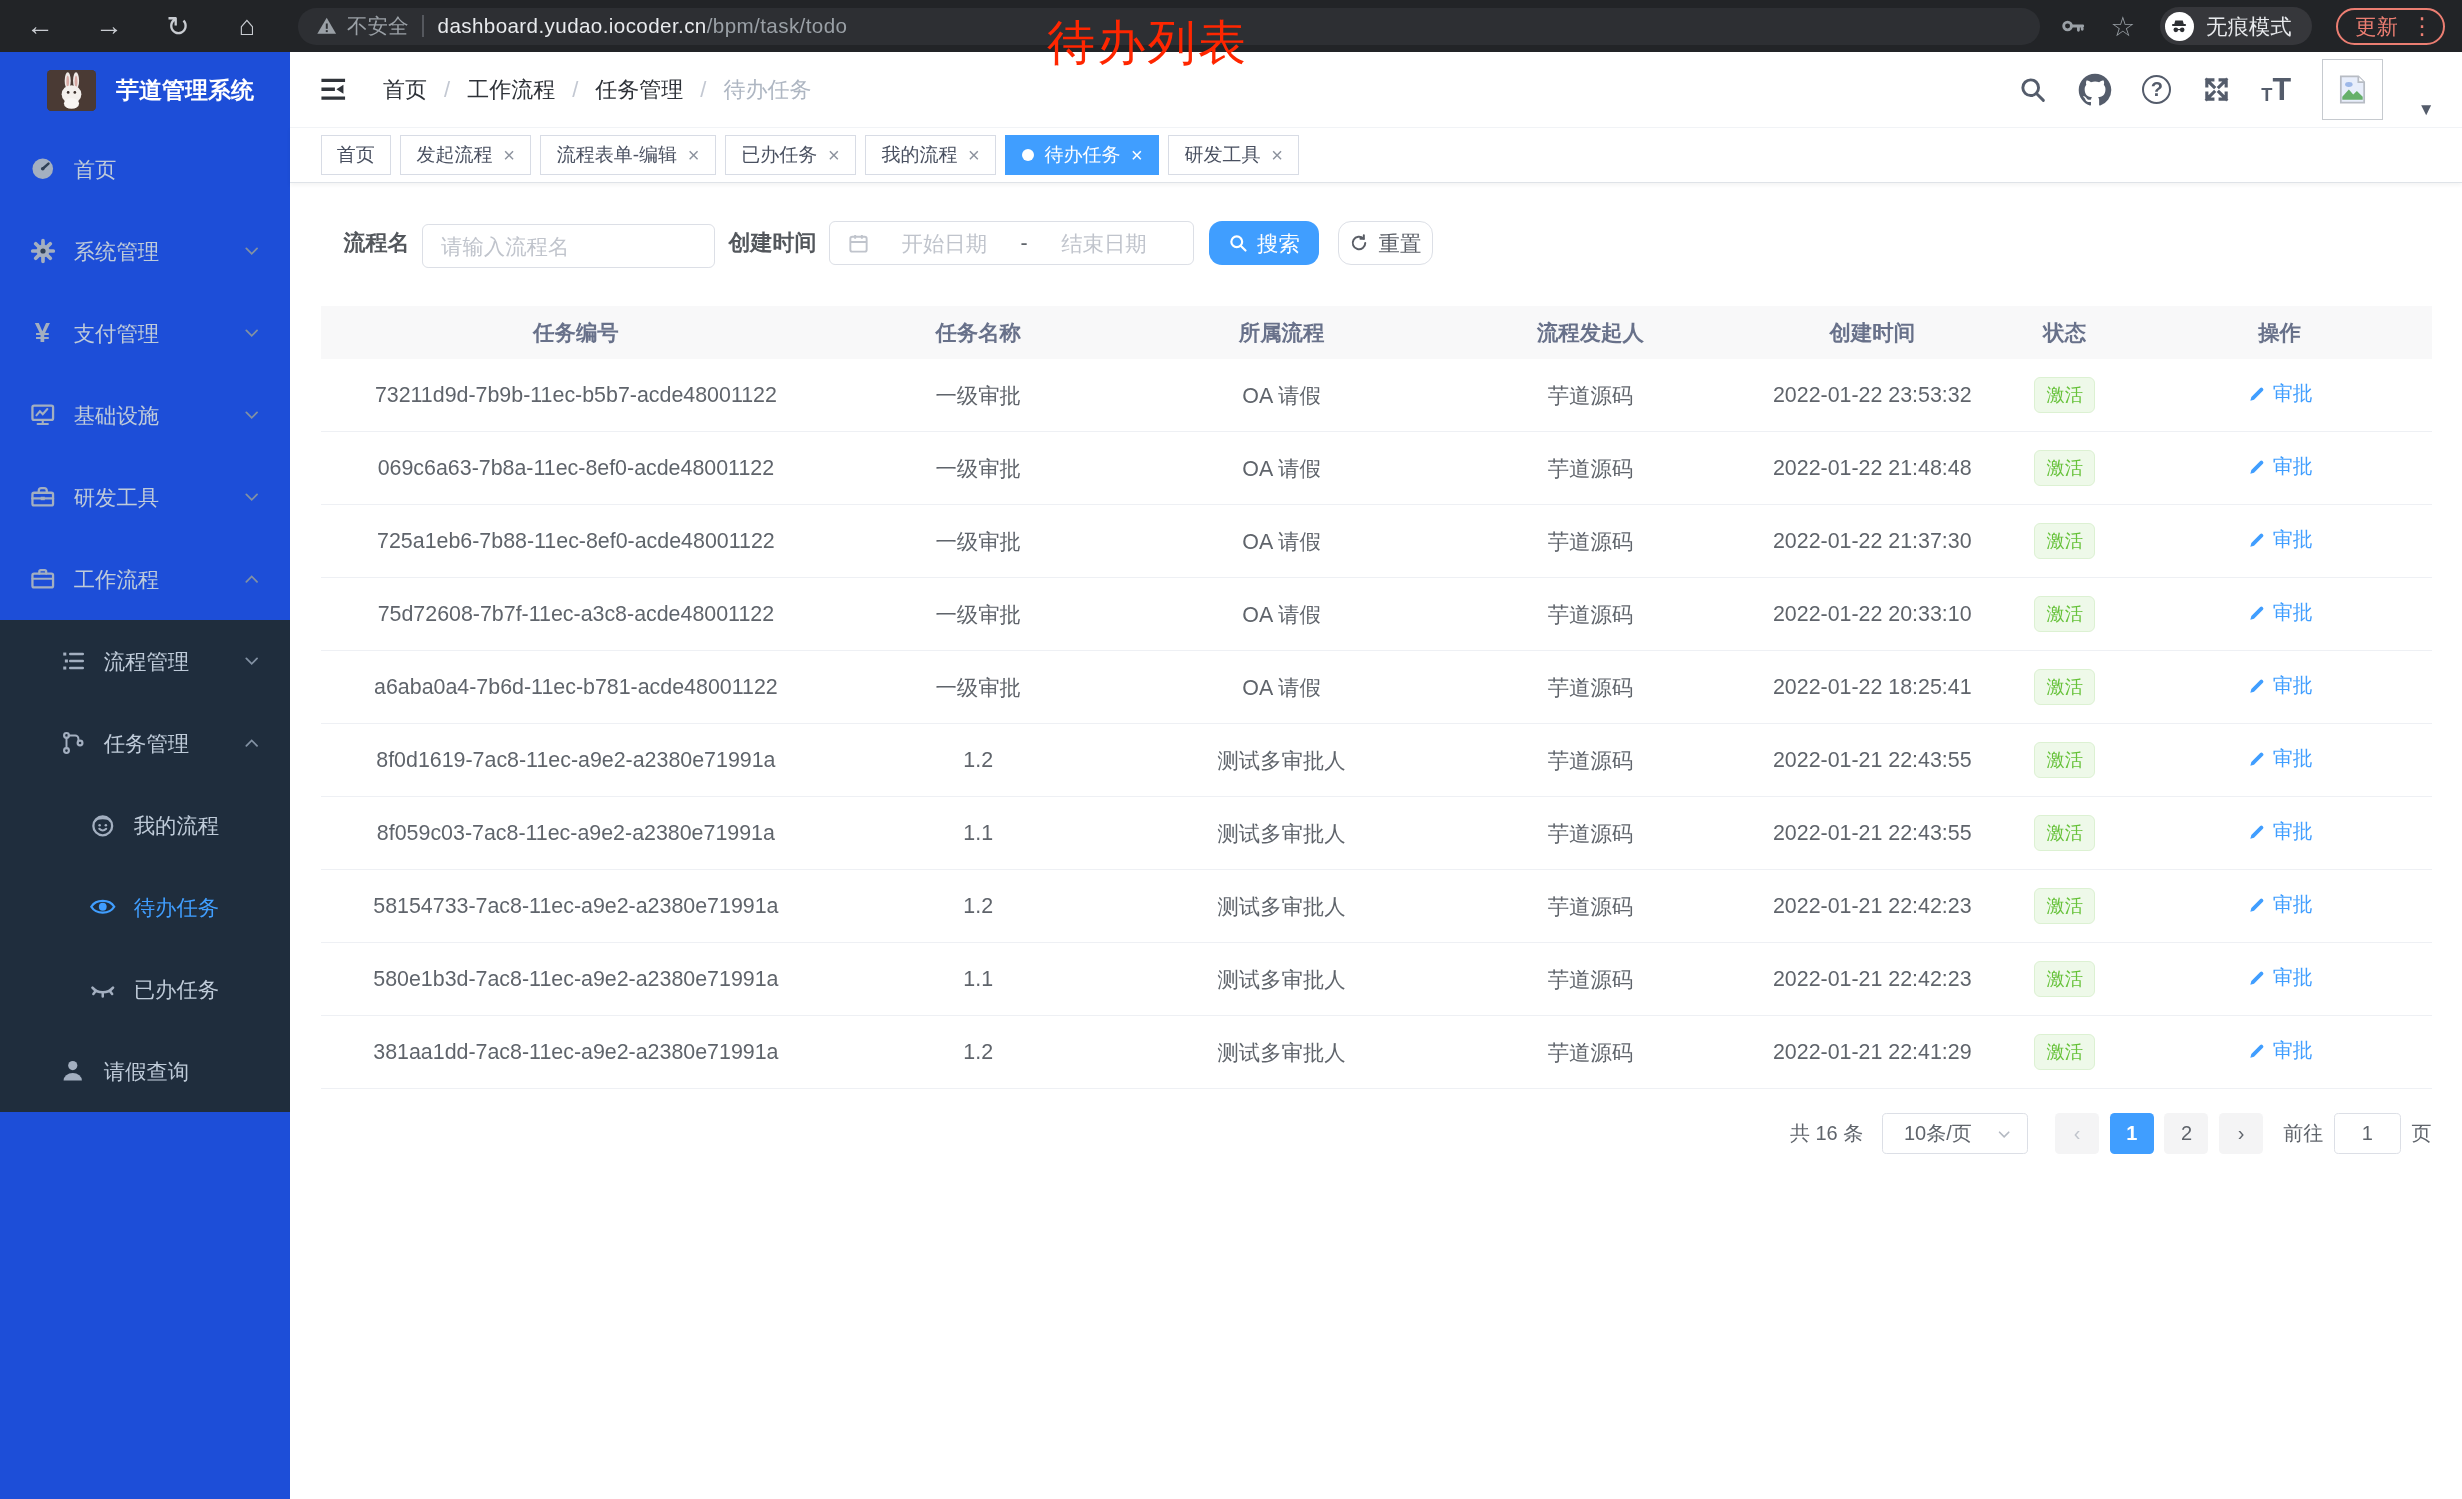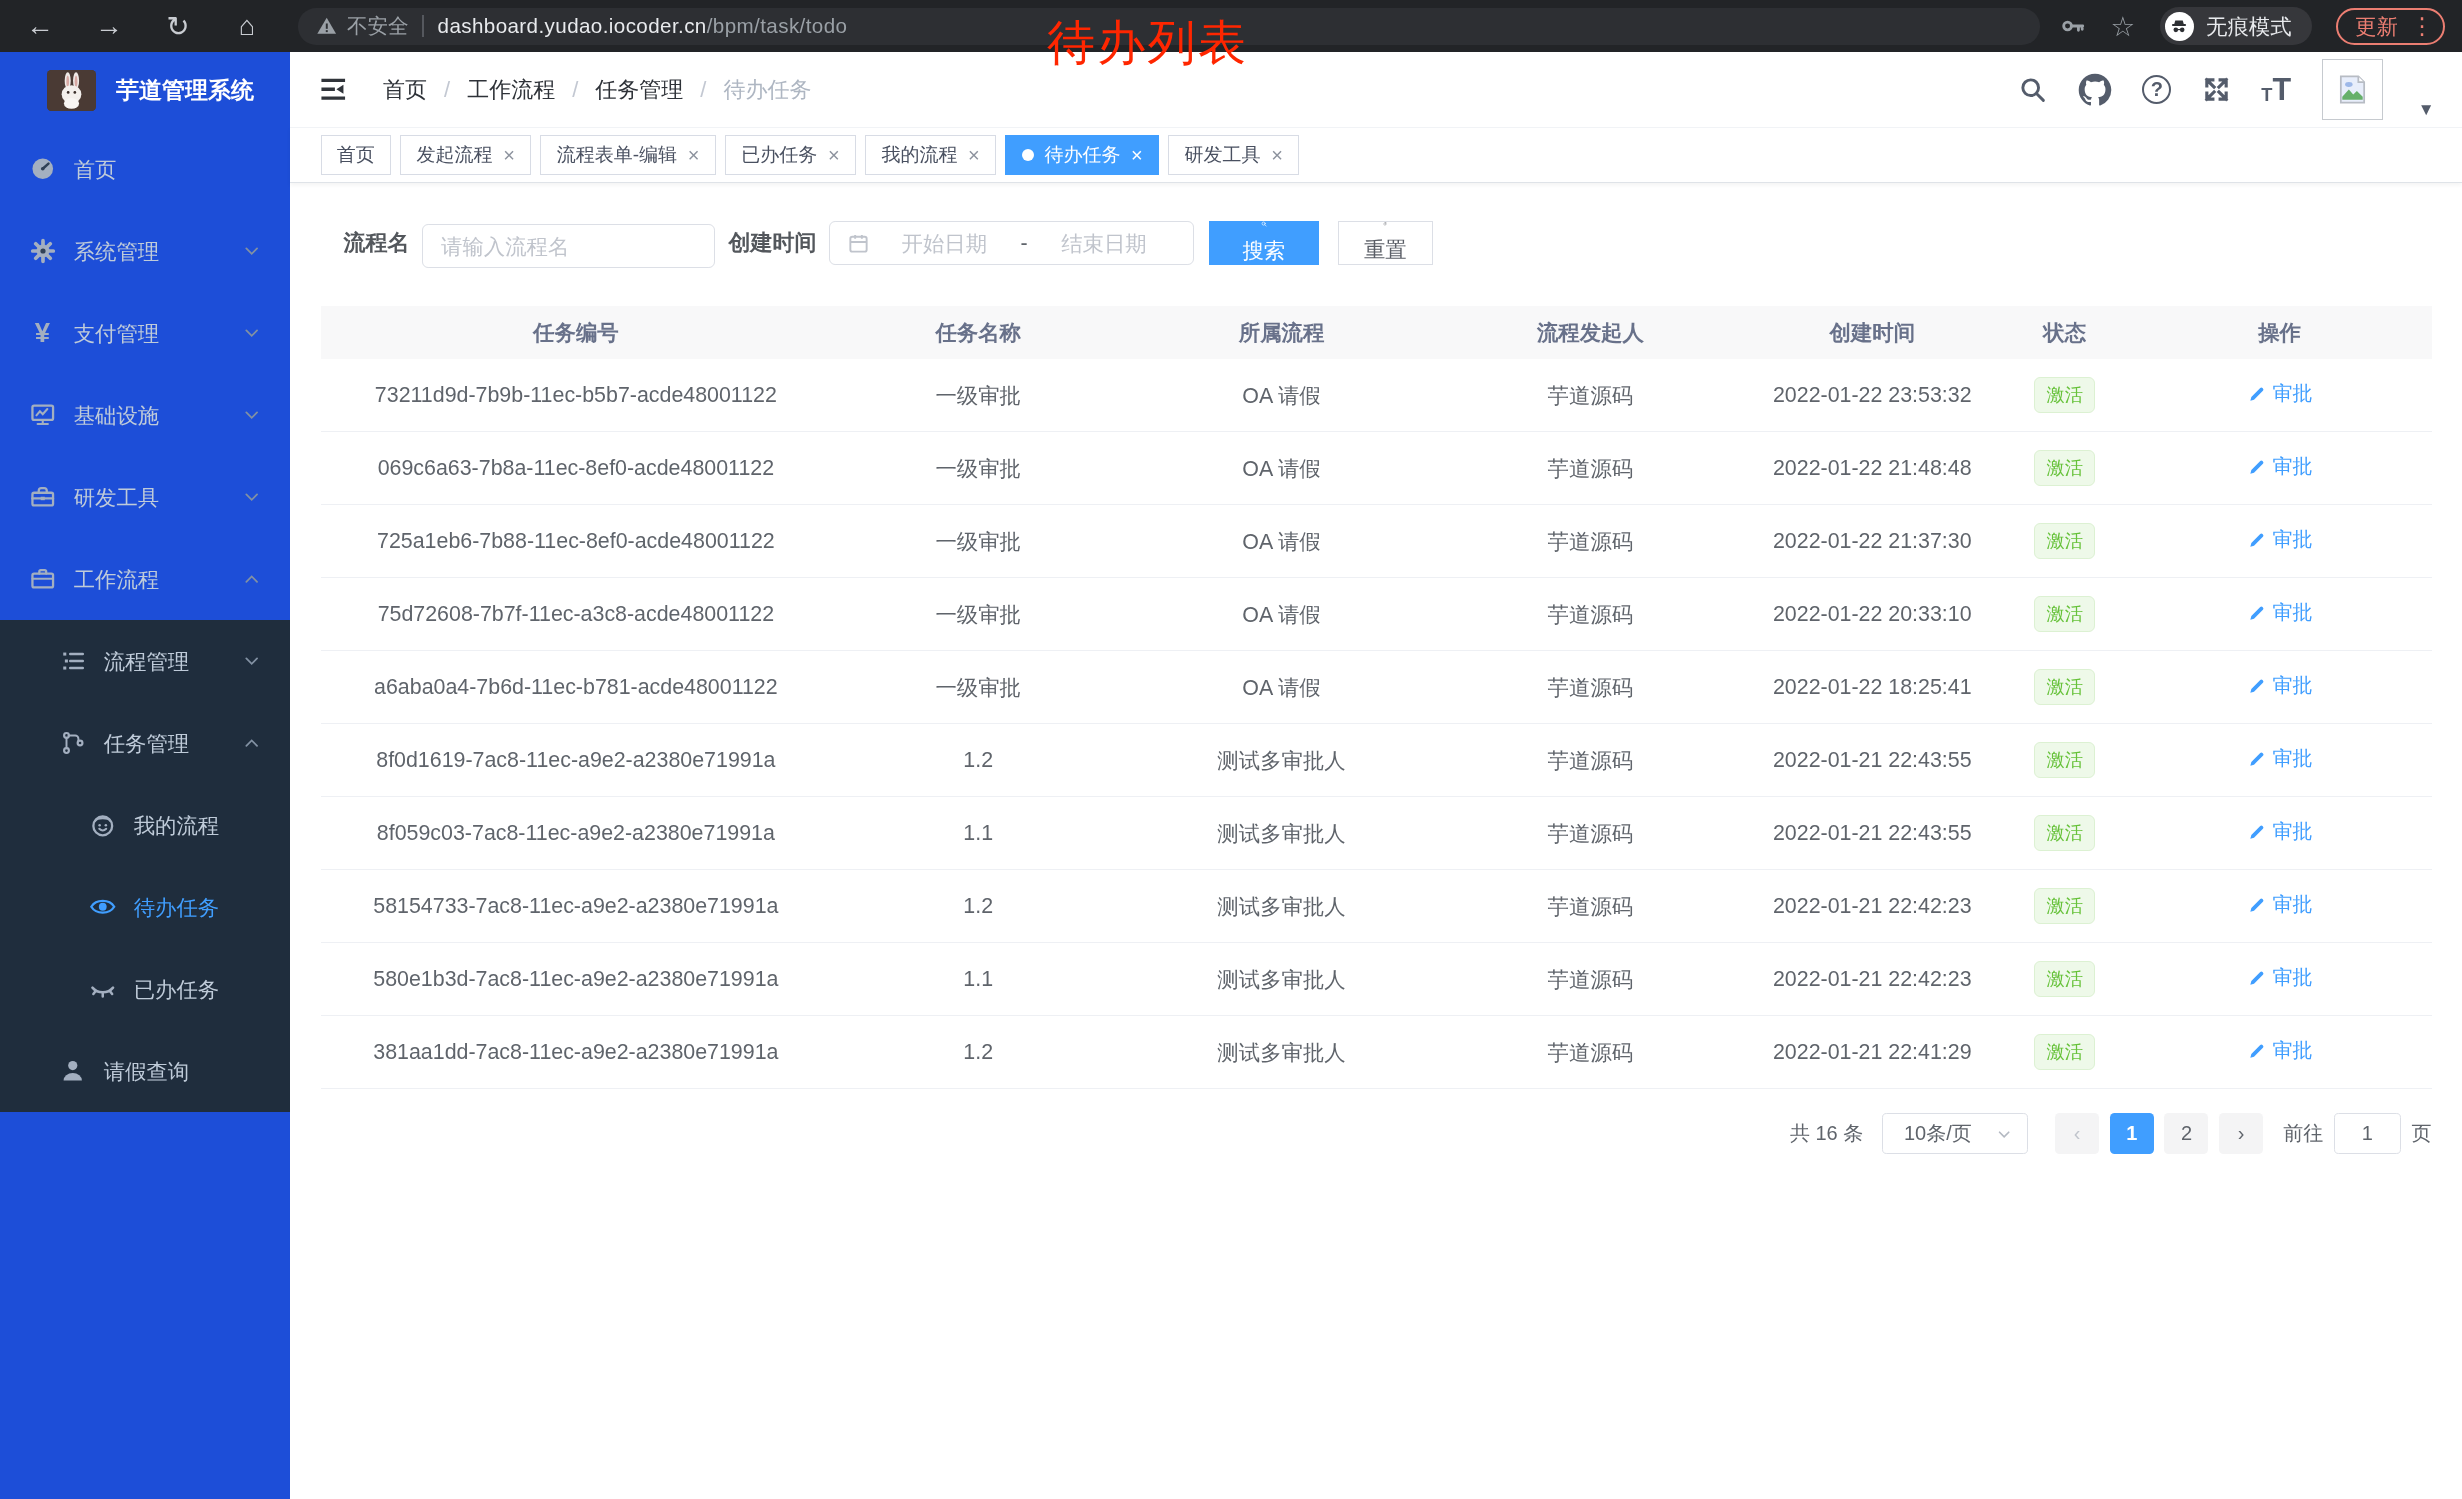--- a/index.html
+++ b/index.html
@@ -83,30 +83,30 @@
   .flabel.first { margin-left:23px; }
   .flabel + .finput { margin-left:12.2px; }
   .finput { height:44px; border:1.5px solid #dcdfe6; border-radius:6.1px; background:#fff;
             display:flex; align-items:center; font-size:21.4px; color:#c0c4cc; cursor:text; }
   .name-input { width:293px; padding:0 18.3px;margin-top:6px; }
   .date-input { width:365px; padding:0 17px; margin-right:15.3px; }
   .date-input .cal { color:#c0c4cc; margin-right:3.1px; }
   .date-ph { flex:1; text-align:center; }
   .date-dash { color:#5f646b; padding:0 4.6px; }
   .gap18 { width:13.7px; }
-  .btn { height:44px; border-radius:0; display:flex; align-items:center; justify-content:center;
-         gap:9.2px; font-size:21.4px; cursor:pointer;flex-direction:column; }
+  .btn { height:44px; border-radius:13px; display:flex; align-items:center; justify-content:center;
+         gap:9.2px; font-size:21.4px; cursor:pointer; }
   .btn-search { width:110px; background:#409eff; color:#fff; }
   .btn-reset { width:95px; background:#fff; border:1.5px solid #dcdfe6; color:#5a5e66; margin-left:19px; }
 
   
   .table { margin-top:38px; }
   .thead { display:flex; align-items:center; height:53px; background:#f8f8f9; }
   .th { font-size:21.4px; color:#68718a; font-weight:bold; text-align:center; }
-  .trow { display:flex; align-items:center; height:73px; border-bottom:1.5px solid #eef0f4; background:#fff;justify-content:flex-end; }
+  .trow { display:flex; align-items:center; height:73px; border-bottom:1.5px solid #eef0f4; background:#fff; }
   .td { font-size:21.4px; color:#5f646b; text-align:center; white-space:nowrap; }
   .badge { display:inline-block; padding:6.1px 11.4px; background:#eef9e9; border:1.5px solid #dcf1d2;
            border-radius:6.1px; color:#67c23a; font-size:18.3px; line-height:1.2; }
   .action-link { color:#409eff; font-size:20px; display:inline-flex; align-items:center; gap:6.1px; cursor:pointer; }
 
   
   .pager { margin-top:24.4px; display:flex; align-items:center; justify-content:flex-end; font-size:20px; color:#5f646b; }
   .page-size { width:146px; height:41px; border:1.5px solid #dcdfe6; border-radius:4.6px; background:#fff;
                display:flex; align-items:center; justify-content:space-between; padding:0 13.7px 0 21.4px;
                margin-left:18.3px; color:#5f646b; cursor:pointer; }

